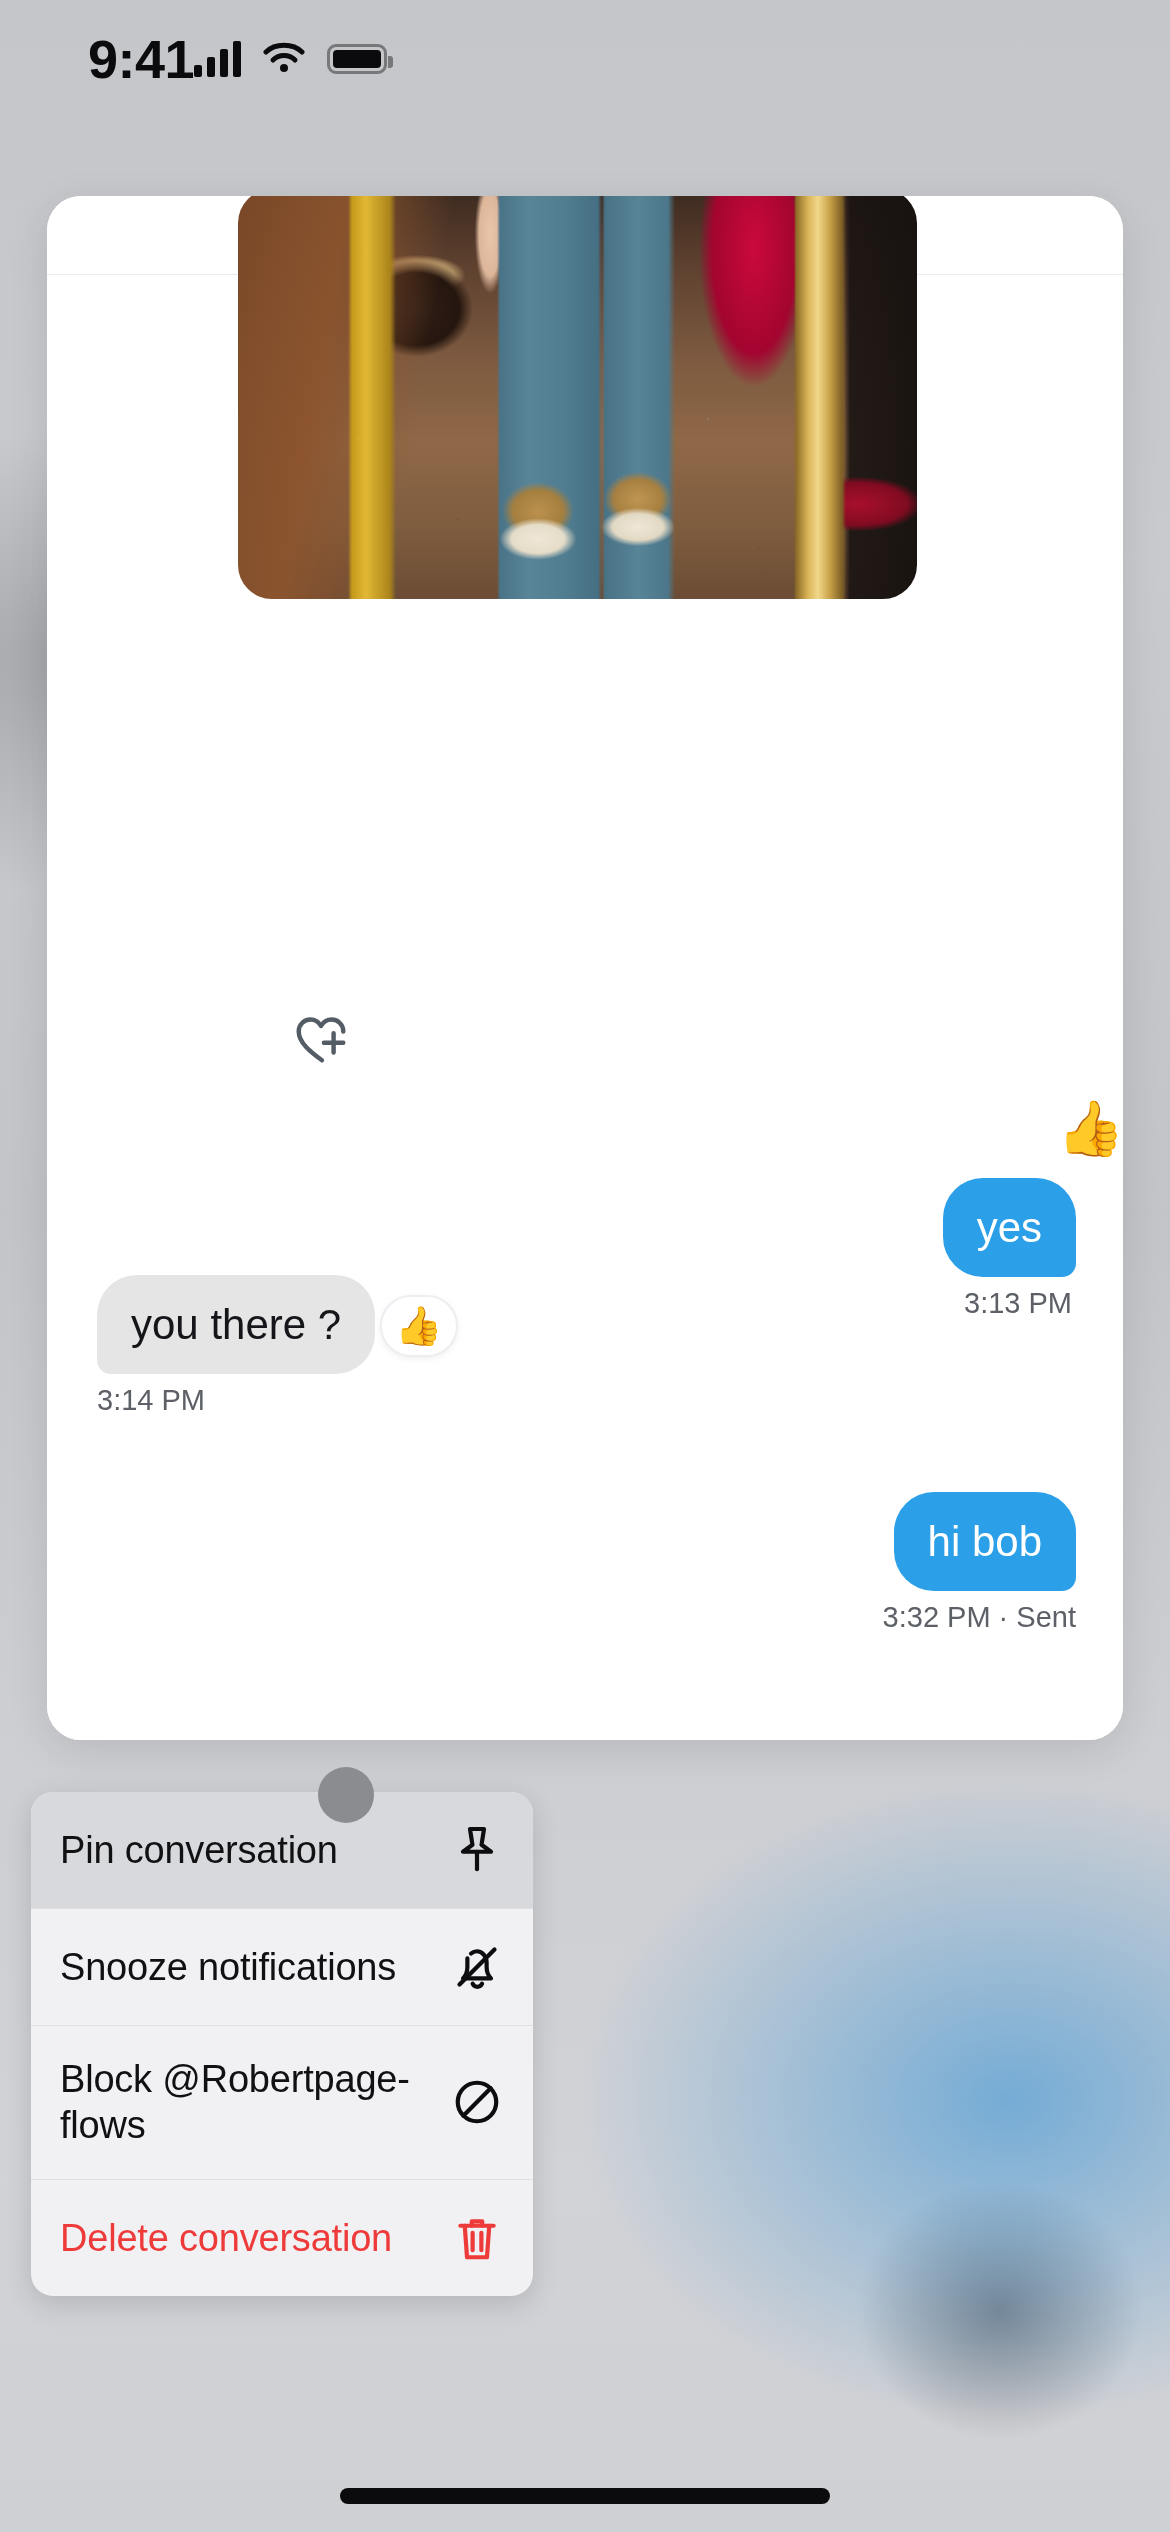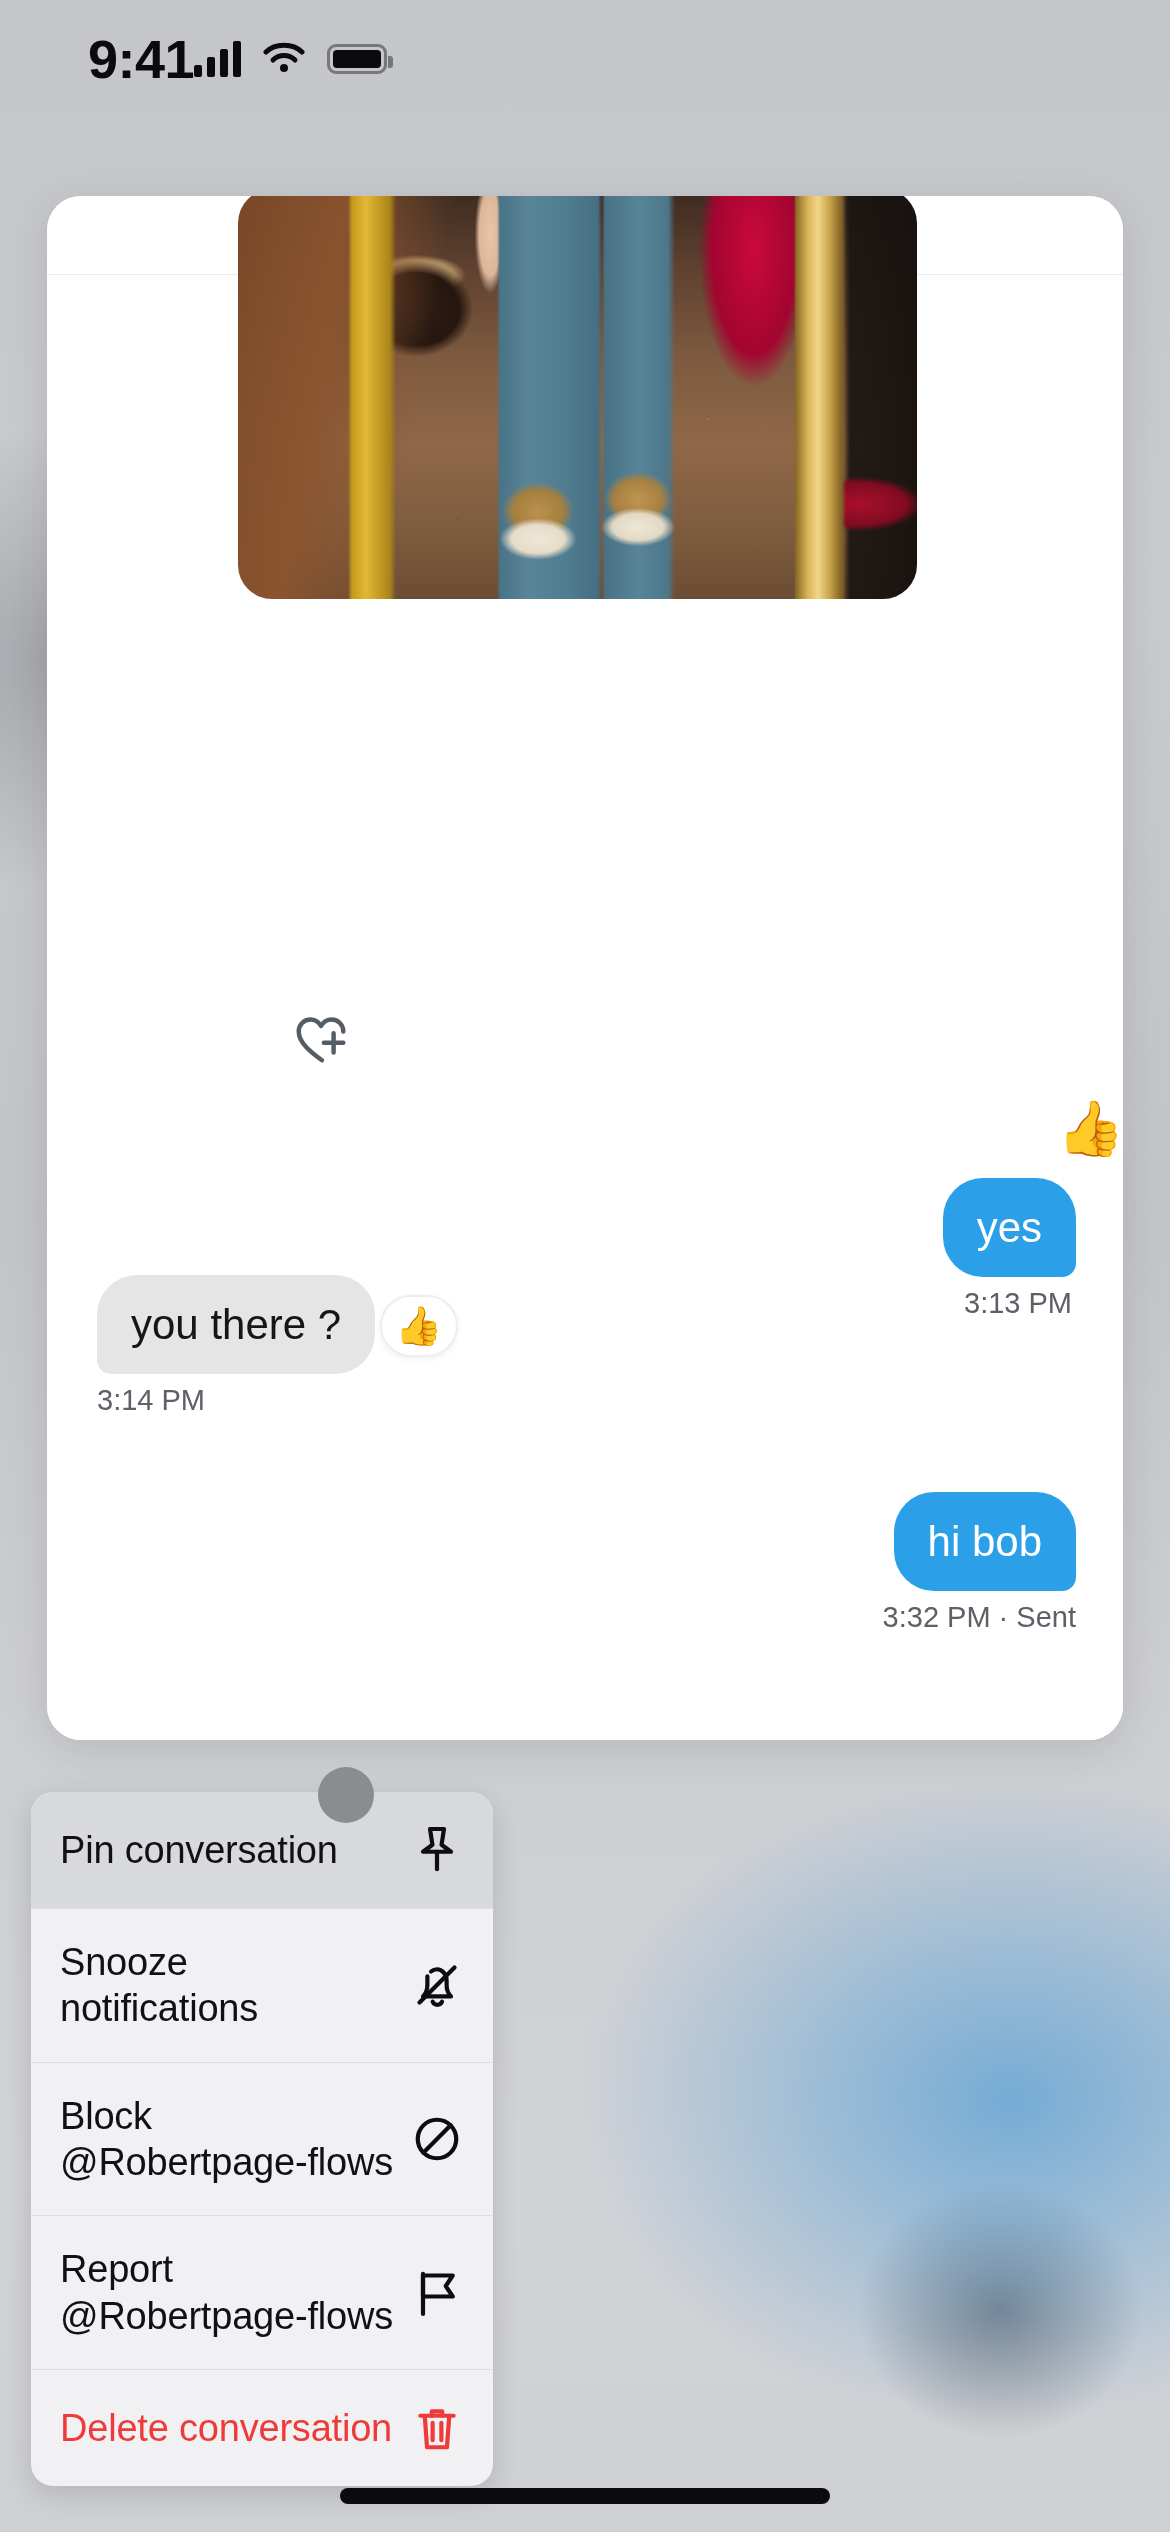--- a/index.html
+++ b/index.html
@@ -120,21 +120,21 @@
     font-size:38px; line-height:1;
     box-shadow:0 2px 6px rgba(0,0,0,.06);
   }
   #react-add {
     position:absolute; left:243px; top:732px; width:62px; height:62px;
   }
   #row-hibob { right:47px; top:1200px; text-align:right; }
 
   
   #action-sheet {
-    position:absolute; left:31px; top:1792px; width:462px;
+    position:absolute; left:31px; top:1792px; width:502px;
     background:#f1f1f4; border-radius:22px; overflow:hidden;
     box-shadow:0 8px 28px rgba(0,0,0,.14);
   }
   .menu-item {
     display:flex; align-items:center; justify-content:space-between;
     gap:16px; padding:30px 28px 30px 29px; min-height:82px;
     border-bottom:1px solid #e0e0e4;
   }
   .menu-item:last-child { border-bottom:none; }
   .menu-item.pressed { background:#d8d9dd; }
@@ -247,29 +247,20 @@
   <div class="menu-item">
     <span class="menu-label">Block @Robertpage-flows</span>
     <span class="menu-icon">
       <svg viewBox="0 0 32 32" fill="none" stroke="currentColor" stroke-width="2.4" stroke-linecap="round">
         <circle cx="16" cy="16" r="11"></circle>
         <path d="M8.2 23.8 L23.8 8.2"></path>
       </svg>
     </span>
   </div>
 
-  <div class="menu-item">
-    <span class="menu-label">Report @Robertpage-flows</span>
-    <span class="menu-icon">
-      <svg viewBox="0 0 32 32" fill="none" stroke="currentColor" stroke-width="2.4" stroke-linejoin="round" stroke-linecap="round">
-        <path d="M8 5 V28"></path>
-        <path d="M8 6 H25 L21 12 L25 18 H8 Z"></path>
-      </svg>
-    </span>
-  </div>
 
   <div class="menu-item danger">
     <span class="menu-label">Delete conversation</span>
     <span class="menu-icon">
       <svg viewBox="0 0 32 32" fill="none" stroke="currentColor" stroke-width="2.4" stroke-linejoin="round" stroke-linecap="round">
         <path d="M6.5 9 H25.5"></path>
         <path d="M13 9 V6.5 H19 V9"></path>
         <path d="M9 9 L10.3 27 H21.7 L23 9"></path>
         <path d="M13.5 13 V23 M18.5 13 V23"></path>
       </svg>

